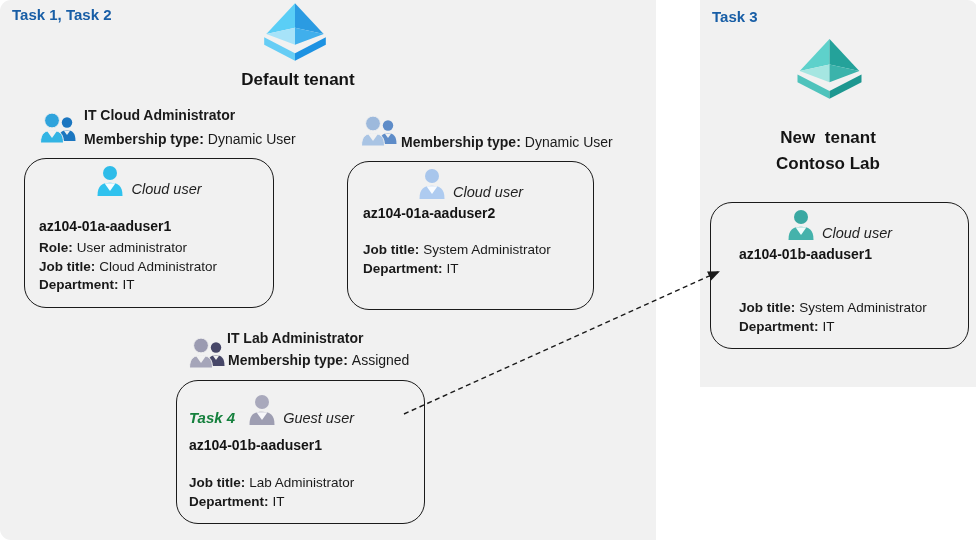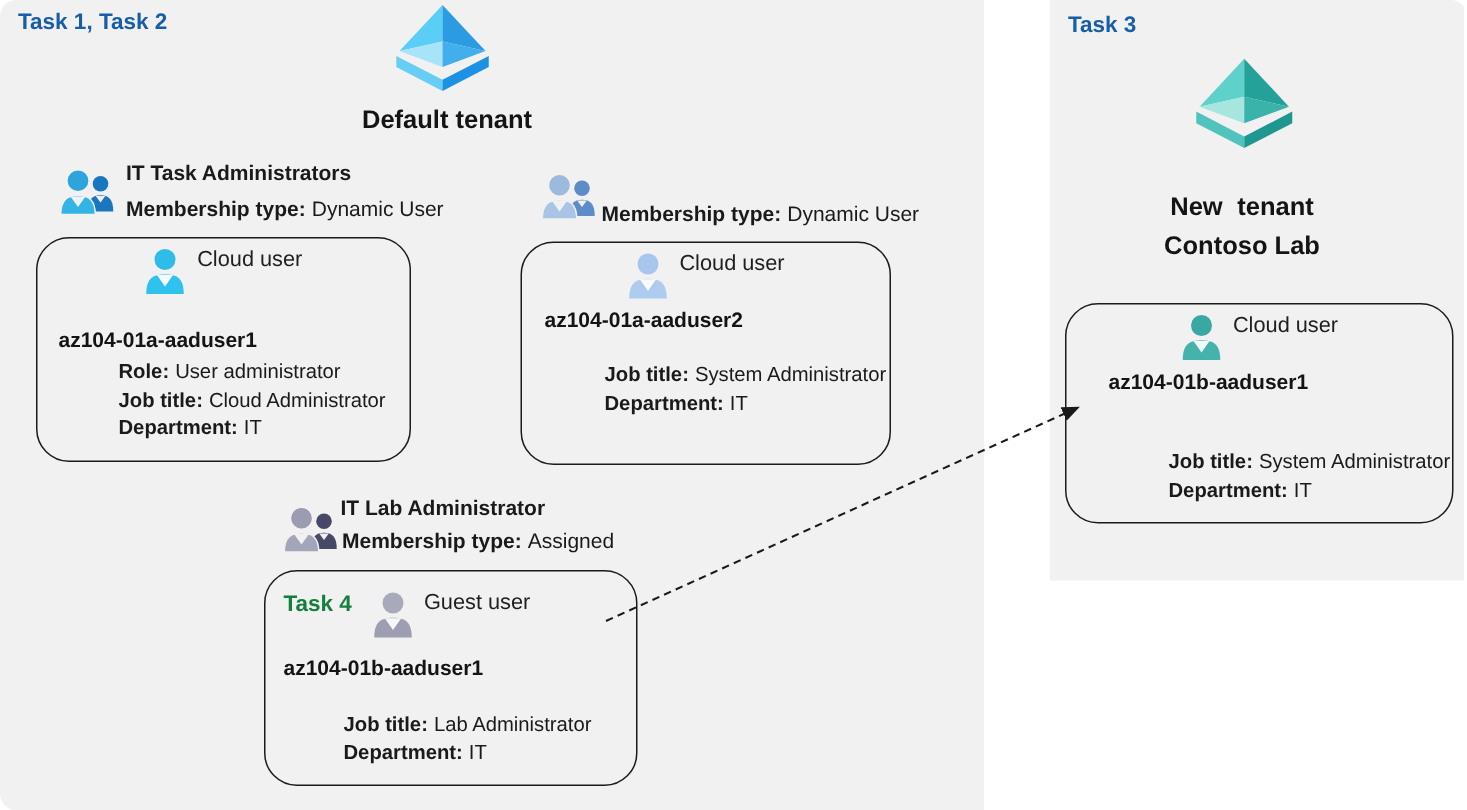--- a/index.html
+++ b/index.html
@@ -26,29 +26,29 @@
   .g1-icon{left:40px; top:112px;} .g1-title{left:84px; top:107px;} .g1-mem{left:84px; top:131px;}
   .g2-icon{left:361px; top:115px;} .g2-title{left:397px; top:110px;} .g2-mem{left:401px; top:134px;}
   .g3-icon{left:189px; top:337px;} .g3-title{left:227px; top:330px;} .g3-mem{left:228px; top:352px;}
 
   .user-box{position:absolute; border:1.5px solid #1b1b1b; border-radius:22px; background:transparent;}
   .box1{left:24px; top:158px; width:248px; height:148px;}
   .box2{left:347px; top:161px; width:245px; height:147px;}
   .box3{left:176px; top:380px; width:247px; height:142px;}
   .box4{left:710px; top:202px; width:257px; height:145px;}
 
-  .box-head{position:absolute; left:0; right:0; top:6px; display:flex; align-items:flex-start; justify-content:center; gap:7px;}
+  .box-head{position:absolute; left:0; right:0; top:6px; display:flex; align-items:flex-end; justify-content:center; gap:7px;font-style:italic;}
   .box-head.left-align{justify-content:flex-start; padding-left:12px; top:13px;}
   .user-icon{width:28px; height:32px; flex:0 0 auto;}
   .user-type{font-size:14.5px; color:#1f1f1f;}
   .task-inline{font-weight:700; font-size:15px; color:#15803d; margin-right:6px;}
 
   .user-name{position:absolute; font-weight:700; font-size:14px; color:#141414; white-space:nowrap;}
   .attrs{position:absolute; font-size:13.5px; line-height:18.5px; white-space:nowrap;}
-  .attr-line .lbl{font-weight:700; margin-right:4px;margin-left:40px;}
+  .attr-line .lbl{font-weight:700; margin-right:4px;}
   .box1 .user-name{left:14px; top:59px;} .box1 .attrs{left:14px; top:80px;}
   .box2 .user-name{left:15px; top:43px;} .box2 .attrs{left:15px; top:79px;}
   .box3 .user-name{left:12px; top:56px;} .box3 .attrs{left:12px; top:93px;}
   .box4 .user-name{left:28px; top:43px;} .box4 .attrs{left:28px; top:96px;}
 
   .arrow-layer{position:absolute; left:0; top:0; width:978px; height:540px; pointer-events:none;}
 </style>
 </head>
 <body>
 
@@ -93,21 +93,21 @@
   </div>
 
   <svg class="group-icon g1-icon" viewBox="0 0 36 32">
     <circle cx="27" cy="10.5" r="5.2" fill="#1b76c0"></circle>
     <path d="M18.5,29 C18.5,21 21.5,18.2 27,18.2 C32.5,18.2 35.5,21 35.5,29 Z" fill="#1b76c0"></path>
     <path d="M23.8,18.6 L27,23 L30.2,18.6 Z" fill="#f1f1f1"></path>
     <circle cx="12" cy="8.5" r="7.4" fill="#2fa3dc" stroke="#f1f1f1" stroke-width="1"></circle>
     <path d="M0.5,31 C0.5,21 5,18.4 12,18.4 C19,18.4 23.5,21 23.5,31 Z" fill="#32b4e4" stroke="#f1f1f1" stroke-width="1"></path>
     <path d="M7,19 L12,26 L17,19 Z" fill="#f1f1f1"></path>
   </svg>
-  <div class="group-title g1-title">IT Task Administrators</div>
+  <div class="group-title g1-title">IT Cloud Administrator</div>
   <div class="group-membership g1-mem">
     <span class="lbl" style="font-weight:700; margin-right:4px;">Membership type:</span><span>Dynamic User</span>
   </div>
 
   <svg class="group-icon g2-icon" viewBox="0 0 36 32">
     <circle cx="27" cy="10.5" r="5.2" fill="#5e8cc8"></circle>
     <path d="M18.5,29 C18.5,21 21.5,18.2 27,18.2 C32.5,18.2 35.5,21 35.5,29 Z" fill="#5e8cc8"></path>
     <path d="M23.8,18.6 L27,23 L30.2,18.6 Z" fill="#f1f1f1"></path>
     <circle cx="12" cy="8.5" r="7.4" fill="#9db9dc" stroke="#f1f1f1" stroke-width="1"></circle>
     <path d="M0.5,31 C0.5,21 5,18.4 12,18.4 C19,18.4 23.5,21 23.5,31 Z" fill="#a9c4e4" stroke="#f1f1f1" stroke-width="1"></path>

